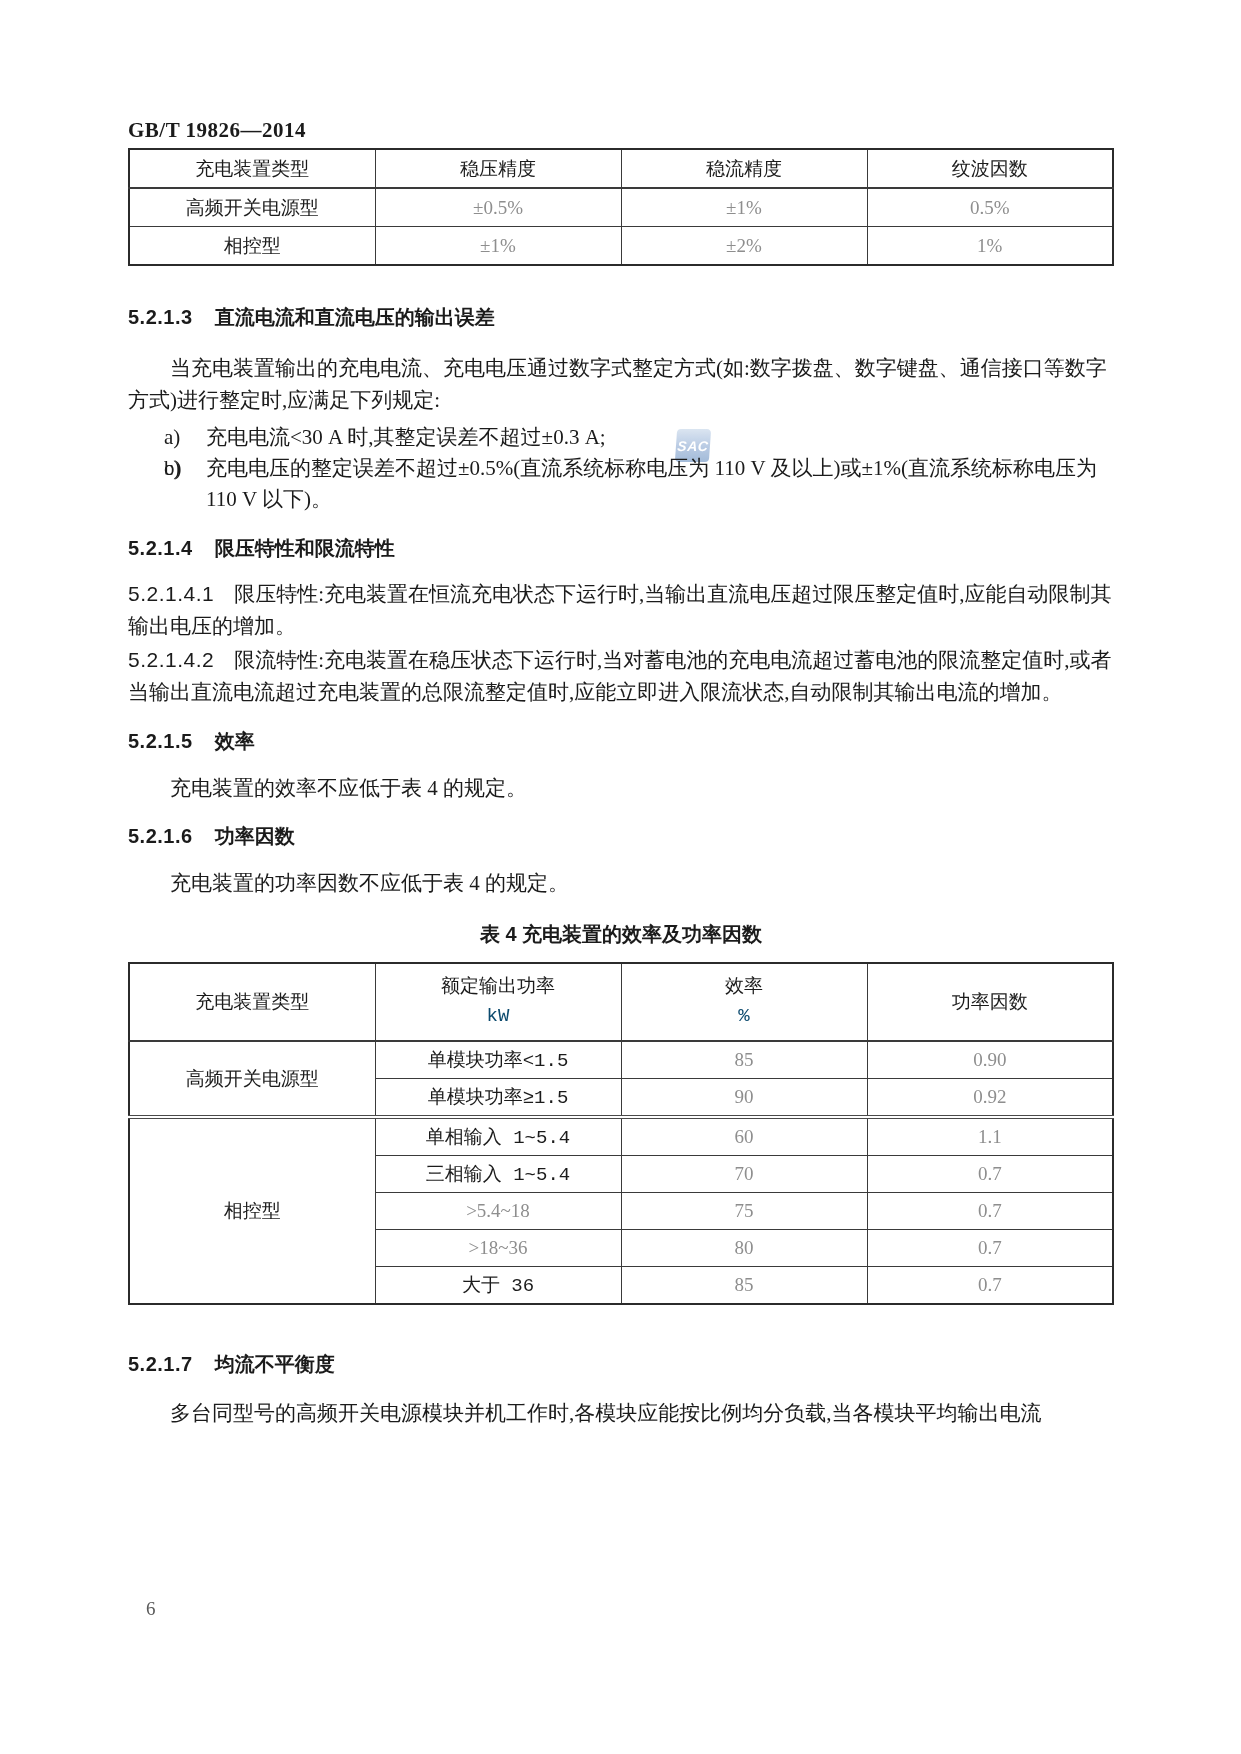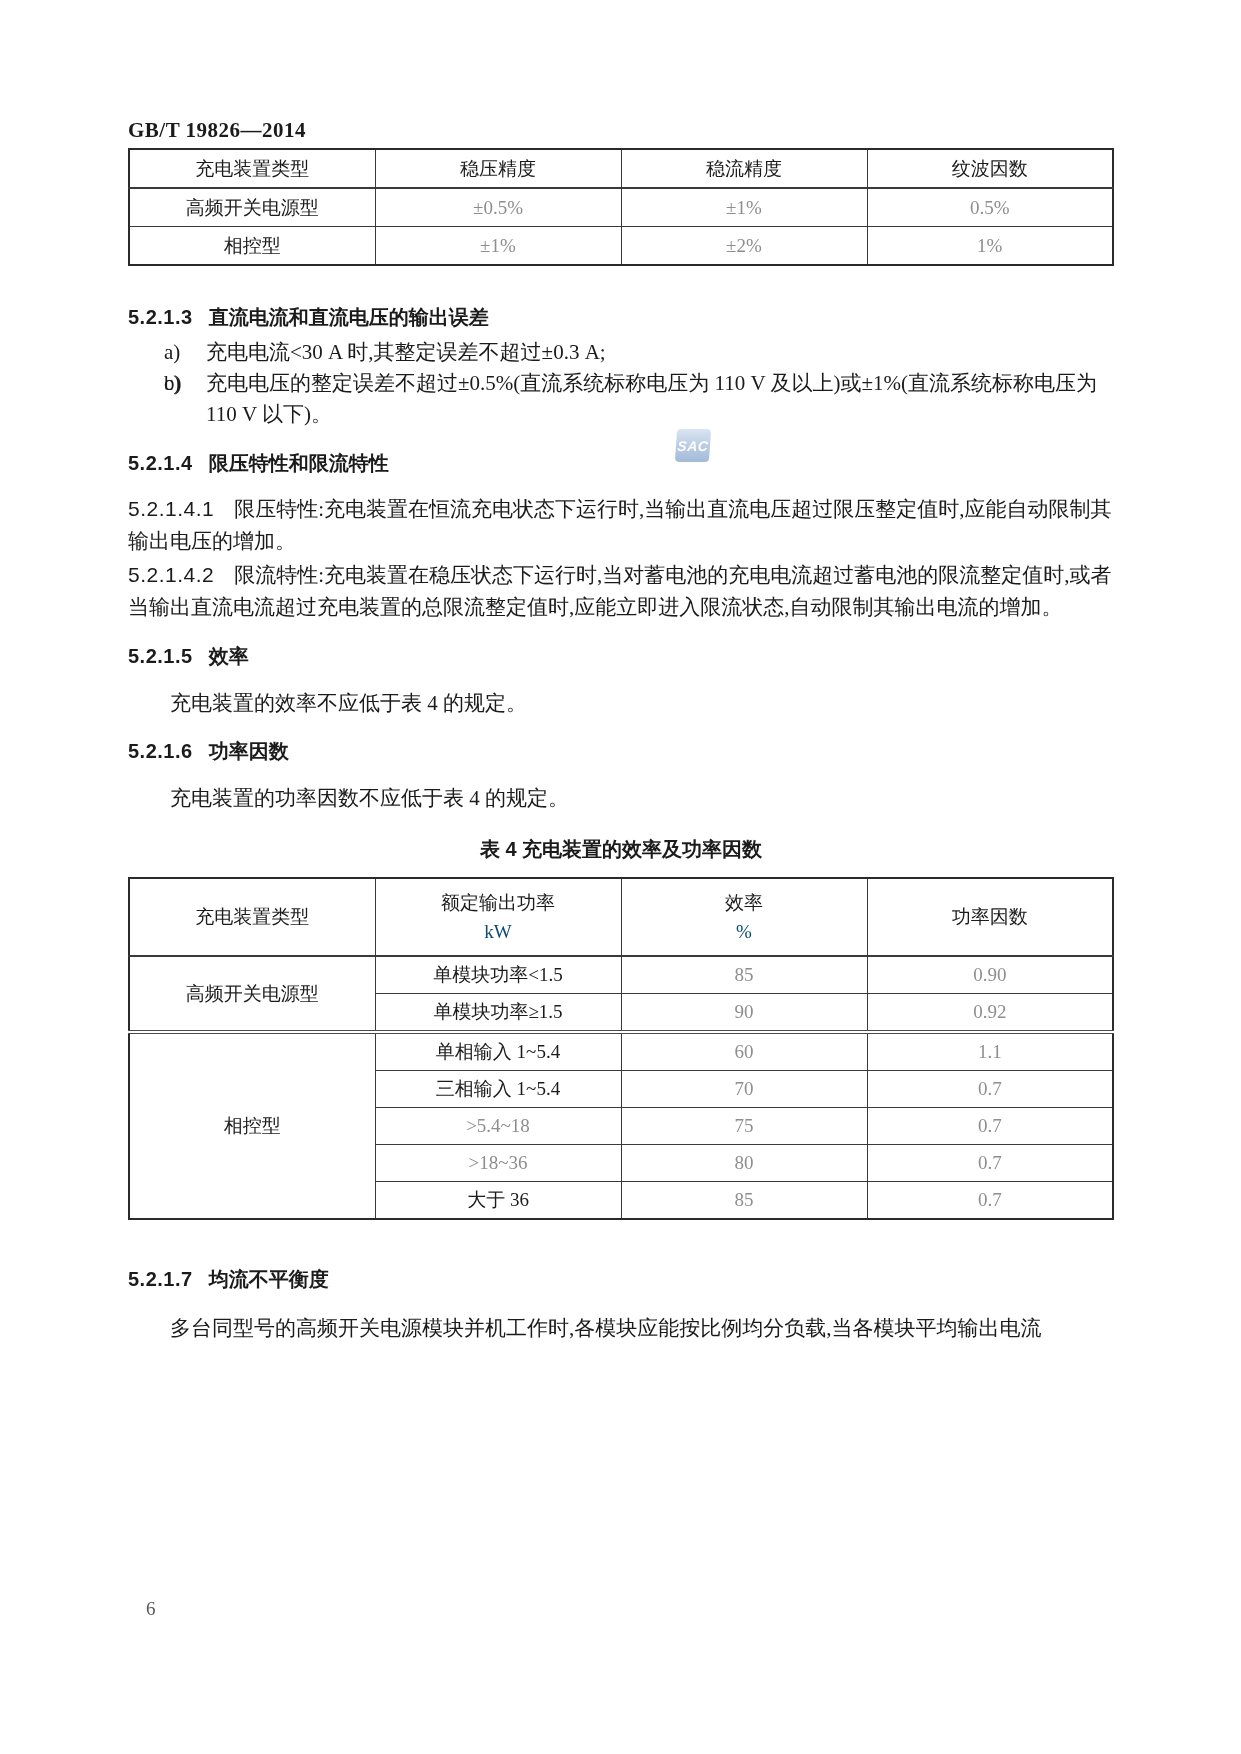--- a/index.html
+++ b/index.html
@@ -20,39 +20,39 @@
     text-align:center; font-weight:bold; font-size:20px; line-height:27px;
     font-family:"Liberation Sans","DejaVu Sans",sans-serif;
   }
   .cap3 { margin-top:82px; }
   .cap4 { margin-top:22px; }
 
   table { border-collapse:collapse; width:986px; table-layout:fixed; }
   table { border:2px solid #2b2b2b; }
   td {
     border:1px solid #3a3a3a; text-align:center; vertical-align:middle;
-    font-size:19px; padding:0;
+    font-size:19px; padding:0;font-family:Liberation Mono, monospace;
   }
   .t3 { margin-top:6px; }
   .t4 { margin-top:14px; }
   .t3 td { height:37px; }
   .t4 td { height:36px; }
   .t3 .thead td { height:37px; }
   .t4 .thead td { height:76px; }
   .thead td { border-bottom-width:2px; }
   .val { color:#8e8e8e; font-family:"Liberation Serif","DejaVu Serif",serif; }
   .hline2 { line-height:1.55; }
   .hsub { color:#0c4a6e; }
   .group-sep td { border-top:4px double #4a4a4a; }
 
   .sec-h {
     font-family:"Liberation Sans","DejaVu Sans",sans-serif;
     font-weight:bold; font-size:20px; line-height:27px;
   }
-  .sec-h .num { margin-right:16px; letter-spacing:0.5px; }
+  .sec-h .num { margin-right:22px; letter-spacing:0.5px; }
   .h5213 { margin-top:38px; }
   .h5214 { margin-top:20px; }
   .h5215 { margin-top:20px; }
   .h5216 { margin-top:18px; }
   .h5217 { margin-top:46px; }
 
   p { margin:0; font-size:21px; line-height:31.5px; }
   .indent { text-indent:2em; }
   .p5213 { margin-top:22px; }
   .runin  { }
@@ -122,20 +122,21 @@
         <td class="val">±2%</td>
         <td class="val">1%</td>
       </tr>
     </tbody>
       </table>
 
     <div class="sec-h h5213">
       <span class="num">5.2.1.3</span><span>直流电流和直流电压的输出误差</span>
     </div>
 
+    <p class="indent p5213">当充电装置输出的充电电流、充电电压通过数字式整定方式(如:数字拨盘、数字键盘、通信接口等数字方式)进行整定时,应满足下列规定:</p>
 
     <div class="list">
       <div class="li">
         <span class="li-label">a)</span><span>充电电流&lt;30 A 时,其整定误差不超过±0.3 A;</span>
       </div>
       <div class="li">
         <span class="li-label">b)</span>
       </div>
       <div class="li">
         <span class="li-label">c)</span><span>充电电压的整定误差不超过±0.5%(直流系统标称电压为 110 V 及以上)或±1%(直流系统标称电压为 110 V 以下)。</span>

